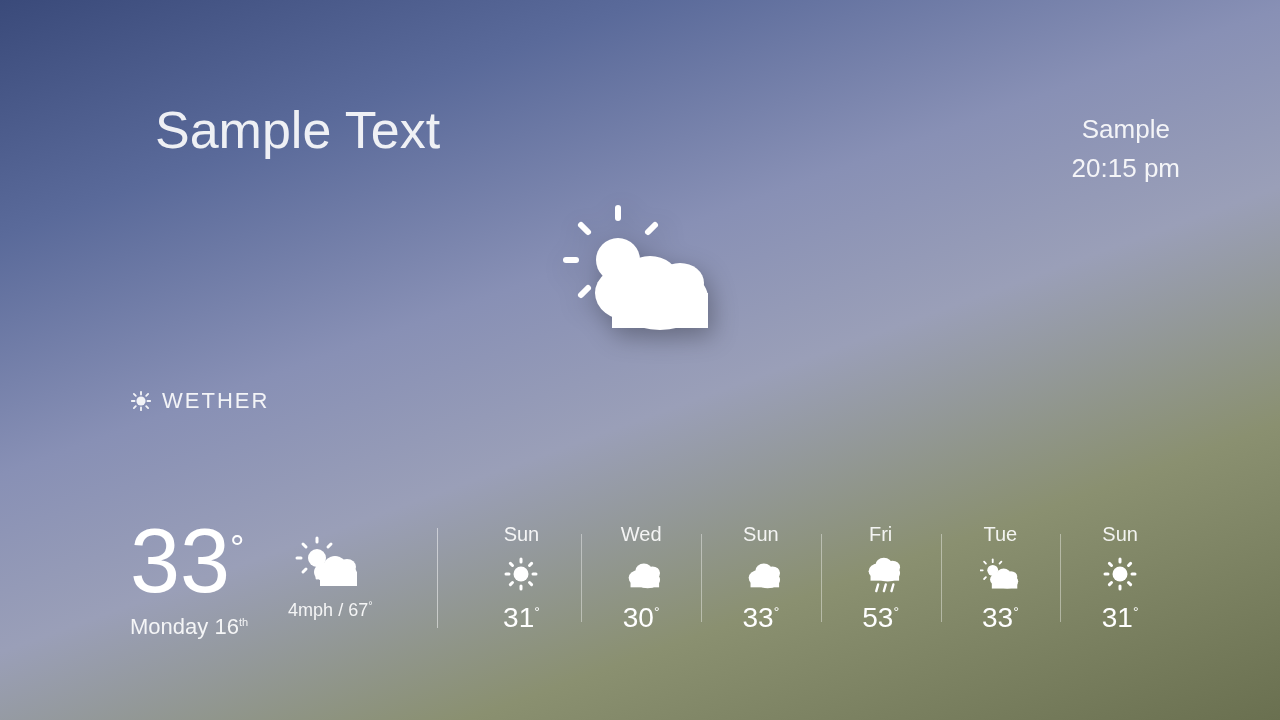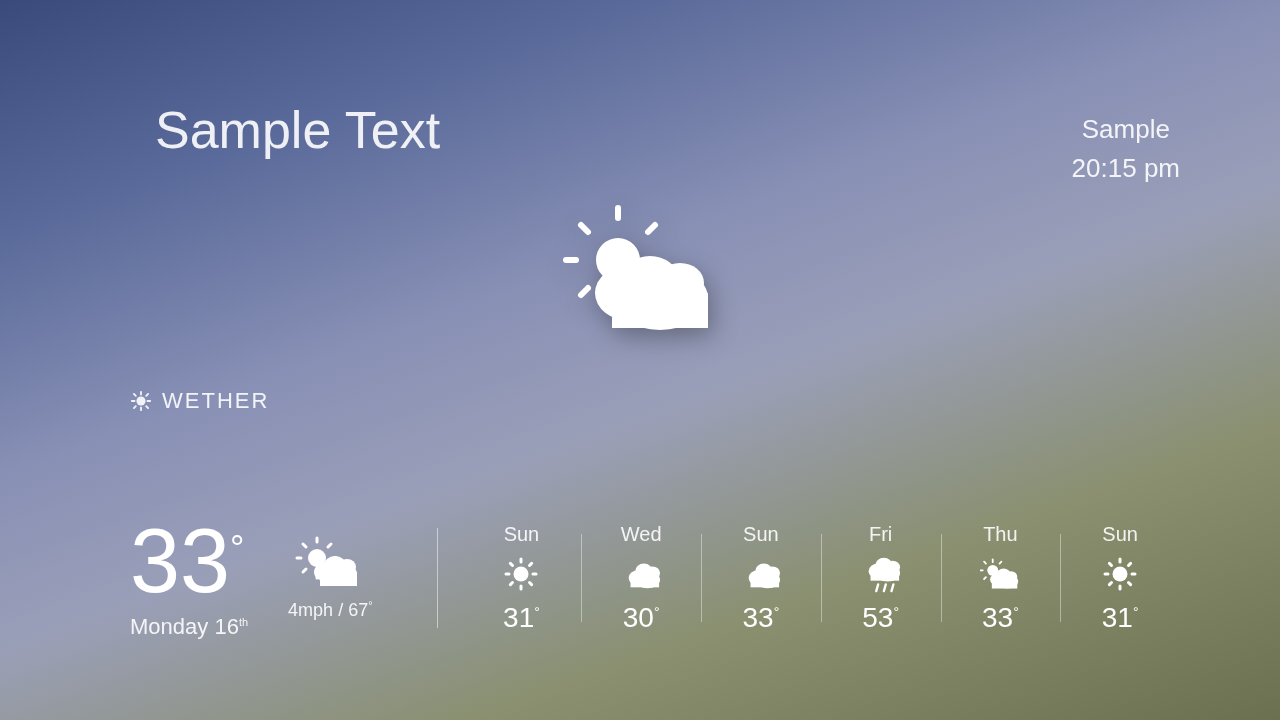--- a/index.html
+++ b/index.html
@@ -354,21 +354,21 @@
           <line x1="26" y1="30" x2="24" y2="37" stroke="white" stroke-width="2.5" stroke-linecap="round"></line>
           <line x1="34" y1="30" x2="32" y2="37" stroke="white" stroke-width="2.5" stroke-linecap="round"></line>
         </svg>
       </div>
       <div class="forecast-temp">
         <span>53</span><sup>°</sup>
       </div>
     </div>
 
     <div class="forecast-day">
-      <div class="forecast-day-name">Thu</div>
+      <div class="forecast-day-name">Tue</div>
       <div class="forecast-icon">
         <svg width="44" height="36" viewBox="0 0 44 36" xmlns="http://www.w3.org/2000/svg">
 
           <circle cx="14" cy="14" r="6" fill="white"></circle>
           <line x1="14" y1="2" x2="14" y2="5" stroke="white" stroke-width="2" stroke-linecap="round"></line>
           <line x1="14" y1="23" x2="14" y2="26" stroke="white" stroke-width="2" stroke-linecap="round"></line>
           <line x1="3" y1="14" x2="0" y2="14" stroke="white" stroke-width="2" stroke-linecap="round"></line>
           <line x1="25" y1="14" x2="28" y2="14" stroke="white" stroke-width="2" stroke-linecap="round"></line>
           <line x1="6.5" y1="6.5" x2="4.5" y2="4.5" stroke="white" stroke-width="2" stroke-linecap="round"></line>
           <line x1="21.5" y1="21.5" x2="23.5" y2="23.5" stroke="white" stroke-width="2" stroke-linecap="round"></line>

